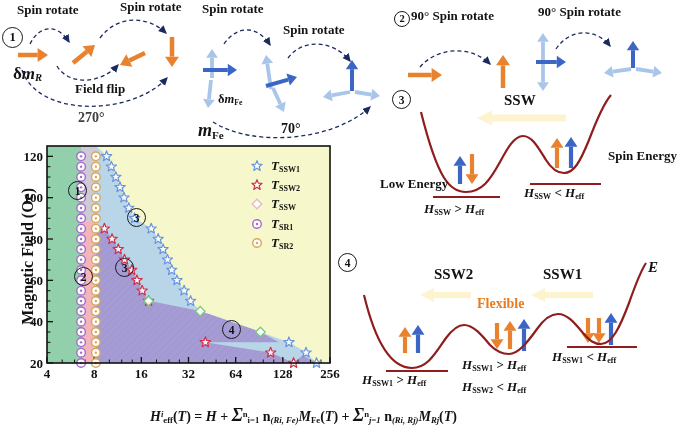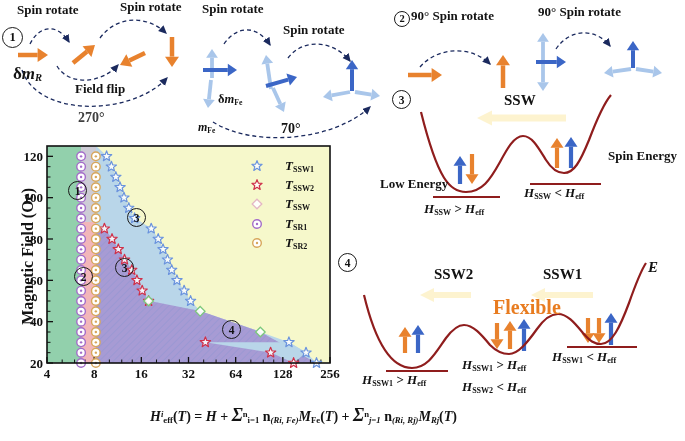--- a/index.html
+++ b/index.html
@@ -13,21 +13,21 @@
         background:transparent;z-index:5}
   .circ-inline{display:inline-flex;position:static;width:14px;height:14px;vertical-align:-2px;margin-right:1px;font-size:10.5px}
   .tk-sub{font-size:62%;vertical-align:-22%}
   .tk-sup{font-size:62%;vertical-align:42%}
   .tk-i{font-style:italic}
   .tk-sum{font-size:128%;font-style:italic}
   .red{color:#404040}
   .orange{color:#e87c20}
   #legend{position:absolute;left:249px;top:156px;z-index:4}
   .lrow{display:flex;align-items:center;height:19.4px}
-  .llab{font-size:13px;font-weight:700;margin-left:20px}
+  .llab{font-size:13px;font-weight:700;margin-left:6px}
   .ylab{position:absolute;left:-62px;top:248px;width:180px;text-align:center;font-size:16px;
         transform:rotate(-90deg)}
   .xlab{position:absolute;left:105px;top:383px;width:170px;text-align:center;font-size:16.5px}
   .eqline{font-size:14px}
 </style>
 </head>
 <body>
 
 <div id="fig">
 
@@ -352,35 +352,35 @@
 
   <div class="lbl" style="left:17px;top:3px">Spin rotate</div>
   <div class="lbl" style="left:120px;top:0px">Spin rotate</div>
   <div class="lbl" style="left:75px;top:82px">Field flip</div>
   <div class="lbl" style="left:13px;top:65px;font-size:17px"><span>δ</span><span class="tk-i">m</span><span class="tk-sub tk-i">R</span></div>
   <div class="lbl red" style="left:78px;top:111px;font-size:14px">270°</div>
 
   <div class="lbl" style="left:202px;top:2px">Spin rotate</div>
   <div class="lbl" style="left:283px;top:23px">Spin rotate</div>
   <div class="lbl" style="left:218px;top:93px;font-size:12.5px"><span>δ</span><span class="tk-i">m</span><span class="tk-sub">Fe</span></div>
-  <div class="lbl" style="left:198px;top:121px;font-size:12px"><span class="tk-i">m</span><span class="tk-sub">Fe</span></div>
+  <div class="lbl" style="left:198px;top:121px;font-size:18px"><span class="tk-i">m</span><span class="tk-sub">Fe</span></div>
   <div class="lbl" style="left:281px;top:122px;font-size:14px">70°</div>
 
   <div class="lbl" style="left:394px;top:9px"><span class="circ circ-inline">2</span><span>90° Spin rotate</span></div>
   <div class="lbl" style="left:538px;top:5px">90° Spin rotate</div>
 
   <div class="lbl big" style="left:504px;top:93px">SSW</div>
   <div class="lbl" style="left:380px;top:177px">Low Energy</div>
   <div class="lbl" style="left:608px;top:149px">Spin Energy</div>
   <div class="lbl" style="left:424px;top:202px"><span class="tk-i">H</span><span class="tk-sub">SSW</span><span> &gt; </span><span class="tk-i">H</span><span class="tk-sub">eff</span></div>
   <div class="lbl" style="left:524px;top:186px"><span class="tk-i">H</span><span class="tk-sub">SSW</span><span> &lt; </span><span class="tk-i">H</span><span class="tk-sub">eff</span></div>
 
   <div class="lbl big" style="left:434px;top:267px">SSW2</div>
   <div class="lbl big" style="left:543px;top:267px">SSW1</div>
-  <div class="lbl orange" style="left:493px;top:297px;font-size:20px">Flexible</div>
+  <div class="lbl orange" style="left:477px;top:297px;font-size:14px">Flexible</div>
   <div class="lbl big tk-i" style="left:648px;top:260px">E</div>
   <div class="lbl" style="left:362px;top:373px"><span class="tk-i">H</span><span class="tk-sub">SSW1</span><span> &gt; </span><span class="tk-i">H</span><span class="tk-sub">eff</span></div>
   <div class="lbl" style="left:462px;top:358px"><span class="tk-i">H</span><span class="tk-sub">SSW1</span><span> &gt; </span><span class="tk-i">H</span><span class="tk-sub">eff</span></div>
   <div class="lbl" style="left:462px;top:380px"><span class="tk-i">H</span><span class="tk-sub">SSW2</span><span> &lt; </span><span class="tk-i">H</span><span class="tk-sub">eff</span></div>
   <div class="lbl" style="left:552px;top:350px"><span class="tk-i">H</span><span class="tk-sub">SSW1</span><span> &lt; </span><span class="tk-i">H</span><span class="tk-sub">eff</span></div>
 
   <div class="lbl eqline" style="left:150px;top:406px"><span class="tk-i">H</span><span class="tk-sup tk-i">i</span><span class="tk-sub">eff</span><span>(</span><span class="tk-i">T</span><span>) = </span><span class="tk-i">H</span><span> + </span><span class="tk-sum">Σ</span><span class="tk-sup">n</span><span class="tk-sub">i=1</span><span> n</span><span class="tk-sub tk-i">(Ri, Fe)</span><span class="tk-i">M</span><span class="tk-sub">Fe</span><span>(</span><span class="tk-i">T</span><span>) + </span><span class="tk-sum">Σ</span><span class="tk-sup">n</span><span class="tk-sub tk-i">j=1</span><span> n</span><span class="tk-sub tk-i">(Ri, Rj)</span><span class="tk-i">M</span><span class="tk-sub tk-i">Rj</span><span>(</span><span class="tk-i">T</span><span>)</span></div>
 
   <div class="lbl ylab">Magnetic Field (Oe)</div>
 

